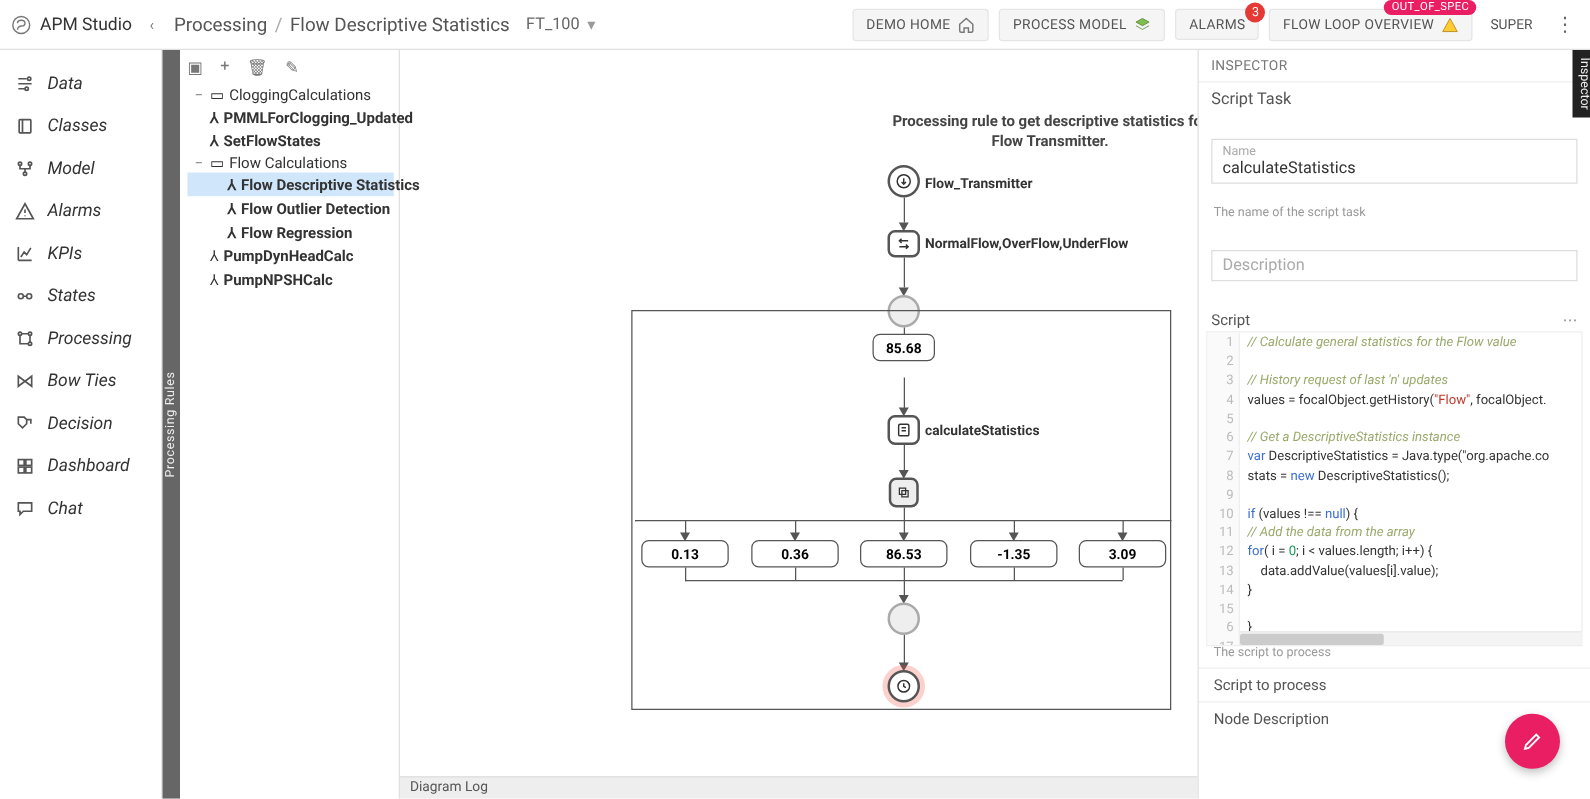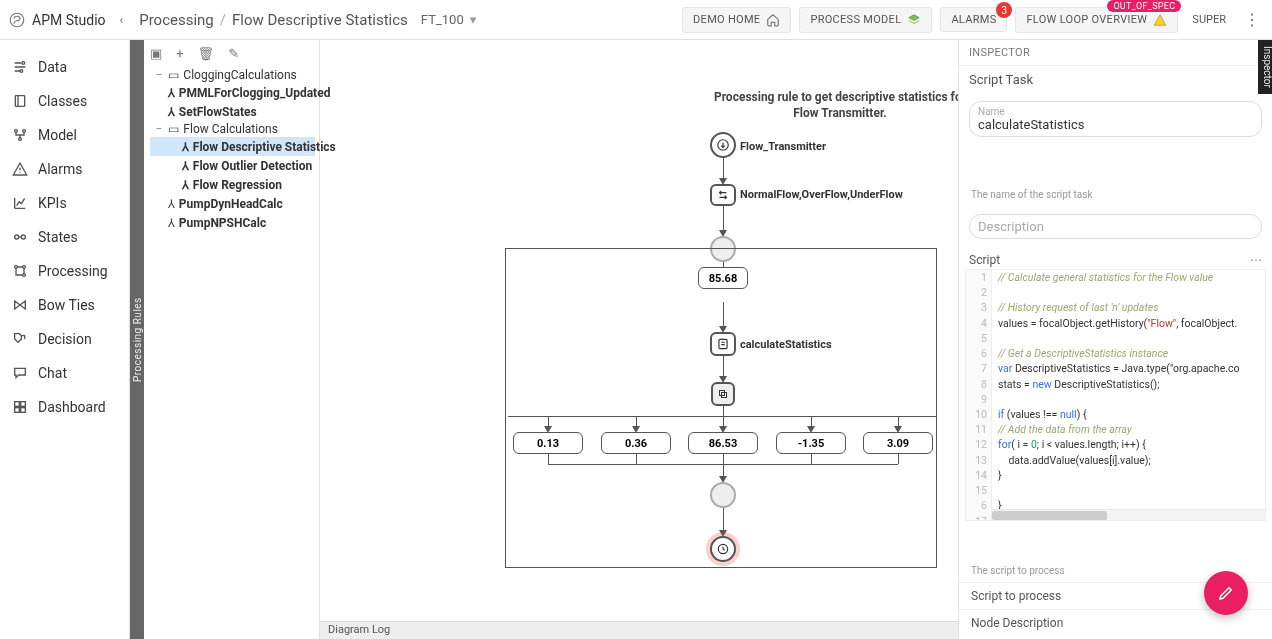--- a/index.html
+++ b/index.html
@@ -15,21 +15,21 @@
 .spacer { flex: 1; }
 .top-btn { position: relative; background: #f5f5f5; border: 1px solid #e5e5e5; border-radius: 3px; padding: 5px 10px; font-size: 11px; color: #555; display: flex; align-items: center; gap: 6px; cursor: pointer; letter-spacing: 0.3px; }
 .top-btn .ic { width: 14px; height: 14px; }
 .badge-num { position:absolute; top:-6px; right:-6px; background:#e53935; color:#fff; border-radius:50%; width:16px; height:16px; font-size:10px; display:flex; align-items:center; justify-content:center; }
 .badge-spec { position:absolute; top:-8px; right:-4px; background:#e91e63; color:#fff; border-radius:8px; padding:1px 6px; font-size:9px; white-space:nowrap; }
 .super { font-size:11px; color:#555; padding:0 6px; }
 .more-ic { color:#666; cursor:pointer; padding:0 4px; }
 
 .body { display:flex; height: calc(639px - 40px); }
 .leftnav { width: 130px; border-right: 1px solid #e0e0e0; padding-top: 10px; }
-.nav-item { display:flex; align-items:center; gap:10px; padding: 9px 12px; font-size: 14px; color:#333; cursor:pointer; }
+.nav-item { display:flex; align-items:center; gap:10px; padding: 9px 12px; font-size: 14px; color:#333; cursor:pointer;font-style:italic; }
 .nav-item .ic { width:16px; height:16px; color:#555; flex-shrink:0; }
 
 .midcol { display:flex; flex-direction:column; width: 190px; border-right:1px solid #e0e0e0; position:relative; }
 .vtab { position:absolute; left:0; top:0; bottom:0; width:14px; background:#666; color:#eee; font-size:10px; writing-mode: vertical-rl; transform: rotate(180deg); display:flex; align-items:center; justify-content:center; letter-spacing:0.5px; }
 .tree-tools { display:flex; gap:14px; padding:6px 8px 6px 20px; color:#777; }
 .tree-tools span { cursor:pointer; font-size:13px; }
 .tree { padding: 0 4px 0 20px; font-size: 12px; color:#333; }
 .tree-row { display:flex; align-items:center; gap:4px; padding:1px 2px; white-space:nowrap; cursor:pointer; }
 .tree-row.selected { background:#cfe6fb; }
 .tree-row .exp { width:10px; text-align:center; color:#888; }
@@ -51,24 +51,24 @@
 .val-box { position:absolute; border:1px solid #555; border-radius:6px; background:#fff; font-size:11px; font-weight:bold; display:flex; align-items:center; justify-content:center; }
 .frame { position:absolute; border:1px solid #555; background:transparent; }
 .arrow { position:absolute; background:#555; }
 .arrow.v { width:1px; }
 .arrowhead { position:absolute; width:0; height:0; border-left:4px solid transparent; border-right:4px solid transparent; border-top:7px solid #555; }
 
 .inspector { width: 314px; border-left:1px solid #e0e0e0; display:flex; flex-direction:column; font-size:12px; color:#444; position:relative; }
 .insp-vtab { position:absolute; right:-2px; top:0; width:16px; background:#222; color:#eee; font-size:10px; writing-mode: vertical-rl; padding:6px 1px; z-index:3; }
 .insp-head { padding:6px 10px; color:#777; font-size:11px; letter-spacing:0.3px; border-bottom:1px solid #eee; }
 .insp-sub { padding:6px 10px; font-size:13px; color:#555; }
-.field { margin: 8px 10px; border:1px solid #ddd; border-radius:12px; padding:4px 8px; }
+.field { margin: 18px 10px; border:1px solid #ddd; border-radius:0; padding:4px 8px; }
 .field .lbl { font-size:10px; color:#aaa; }
 .field .val { font-size:13px; color:#333; }
-.hint { font-size:10px; color:#999; padding:0 12px 6px;margin-top:44px; }
+.hint { font-size:10px; color:#999; padding:0 12px 6px; }
 .script-head { display:flex; align-items:center; justify-content:space-between; padding: 6px 10px 2px; font-size:12px; color:#555; }
 .script-head .dots { color:#888; cursor:pointer; }
 .code { margin: 0 6px; border:1px solid #eee; height: 252px; overflow:hidden; font-family: Menlo, Consolas, monospace; font-size:10.5px; line-height:1.45; background:#fff; position:relative; }
 .code-line { display:flex; }
 .gut { width:26px; text-align:right; color:#bbb; background:#fafafa; border-right:1px solid #eee; padding-right:4px; flex-shrink:0; white-space:pre; }
 .src { padding-left:6px; white-space:pre; color:#333; }
 .cm { color:#9aa96b; font-style:italic; }
 .kw { color:#3b6fd1; }
 .str { color:#c0392b; }
 .num { color:#1a9c5b; }
@@ -193,32 +193,32 @@
       </div>
     <div class="nav-item">
         <svg class="ic" viewBox="0 0 24 24" stroke="#555" fill="none" stroke-width="2">
           <path d="M5 4h6l3 3v5l-5 5-5-5V4z"></path>
           <path d="M14 7h5v5"></path>
         </svg>
         <span>Decision</span>
       </div>
     <div class="nav-item">
         <svg class="ic" viewBox="0 0 24 24" stroke="#555" fill="none" stroke-width="2">
-          <path d="M4 5h16v10H10l-4 4v-4H4z"></path>
-        </svg>
-        <span>Chat</span>
-      </div>
-    <div class="nav-item">
-        <svg class="ic" viewBox="0 0 24 24" stroke="#555" fill="none" stroke-width="2">
           <rect x="4" y="4" width="7" height="7"></rect>
           <rect x="13" y="4" width="7" height="7"></rect>
           <rect x="4" y="13" width="7" height="7"></rect>
           <rect x="13" y="13" width="7" height="7"></rect>
         </svg>
         <span>Dashboard</span>
+      </div>
+    <div class="nav-item">
+        <svg class="ic" viewBox="0 0 24 24" stroke="#555" fill="none" stroke-width="2">
+          <path d="M4 5h16v10H10l-4 4v-4H4z"></path>
+        </svg>
+        <span>Chat</span>
       </div>
   </div>
 
   <div class="midcol">
     <div class="vtab">Processing Rules</div>
     <div class="tree-tools">
       <span>▣</span>
       <span>+</span>
       <span>🗑</span>
       <span>✎</span>

